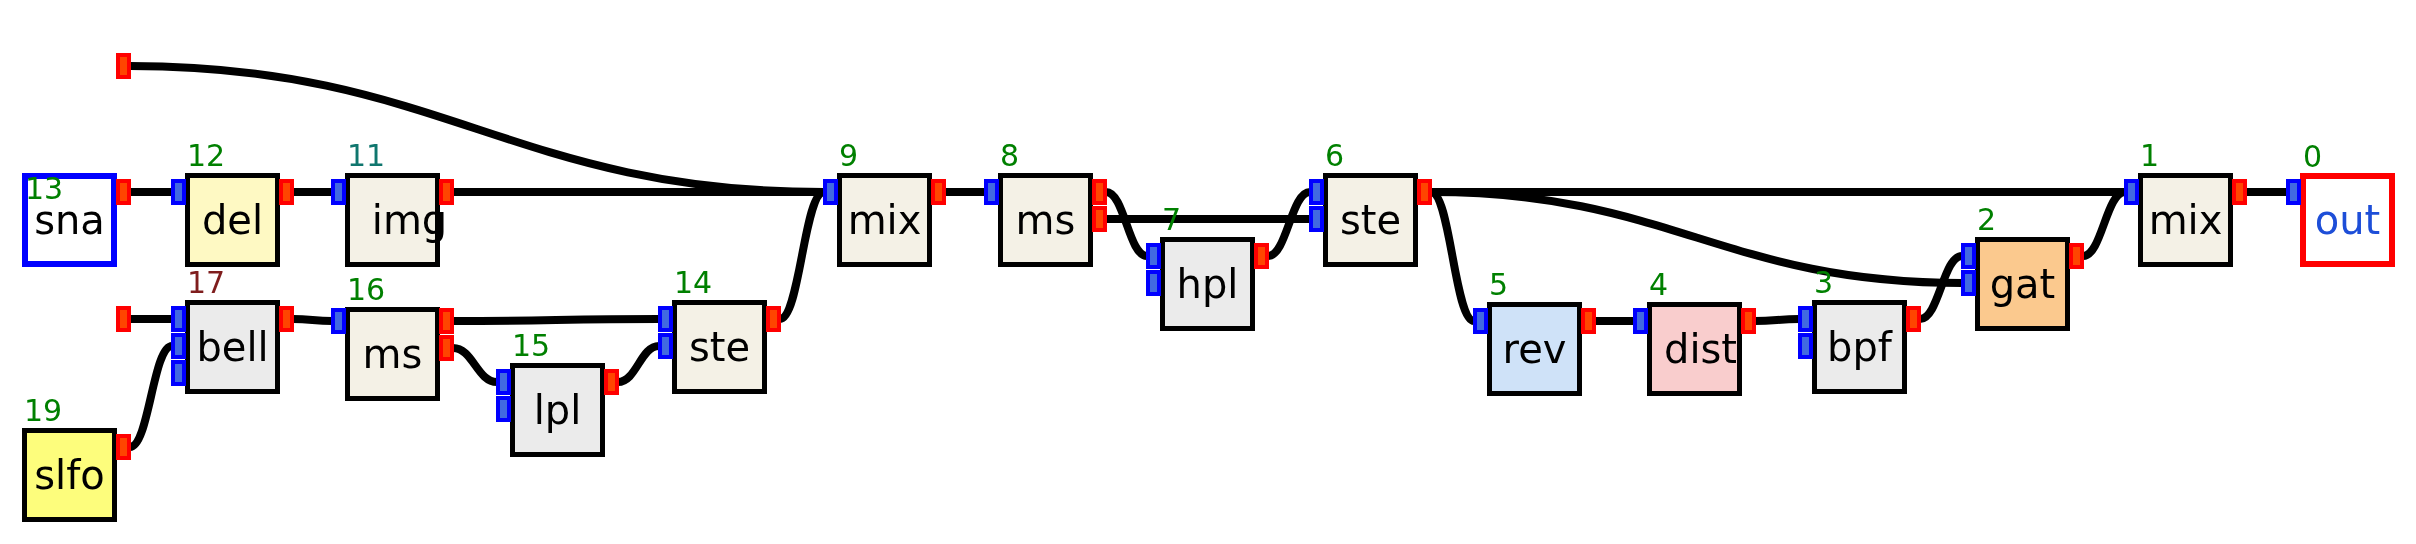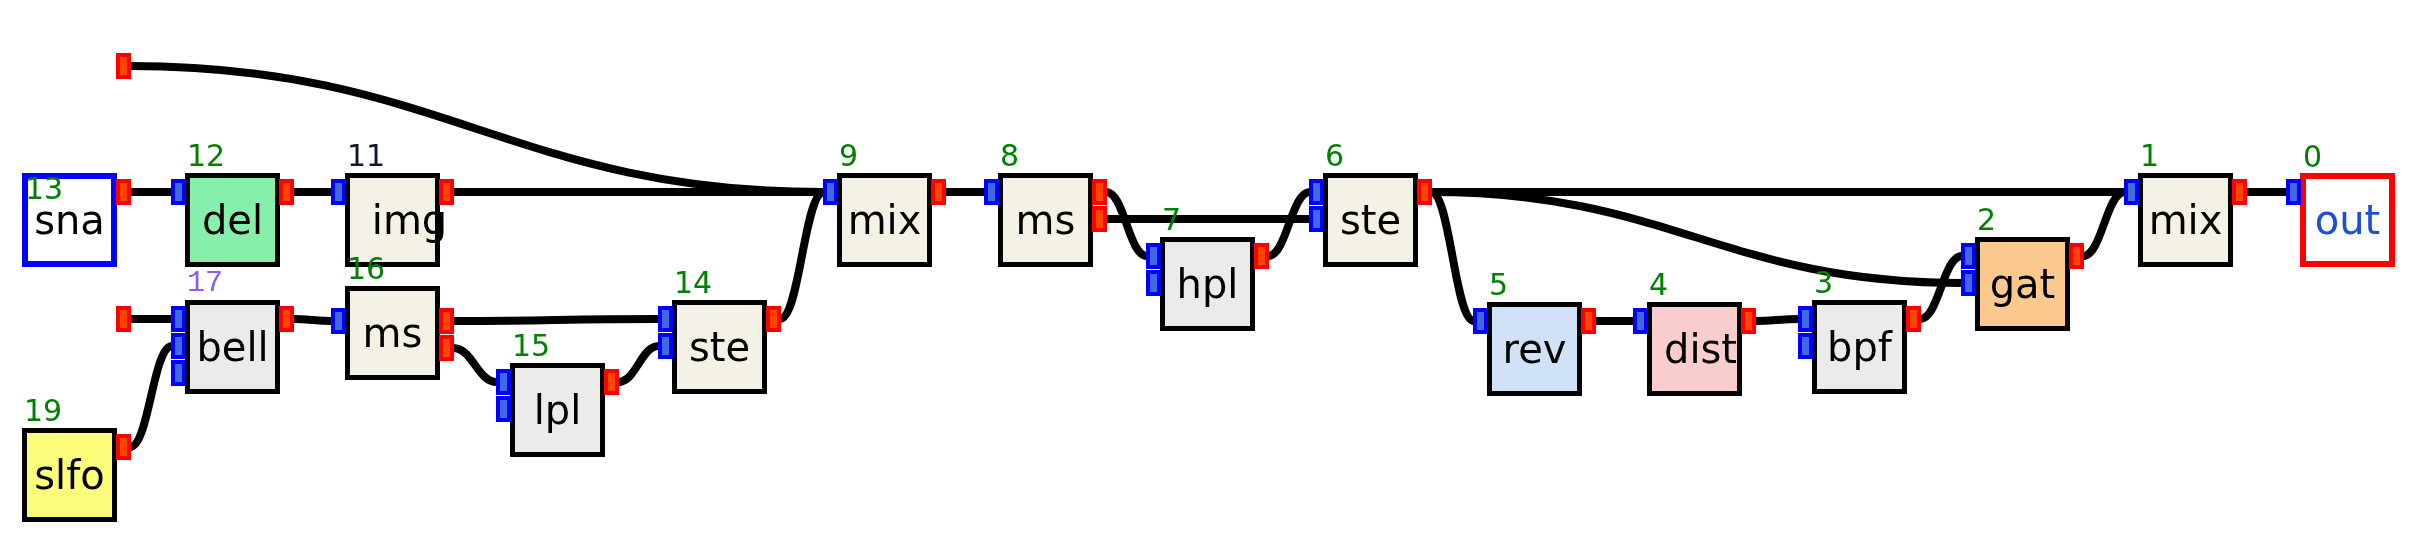--- a/index.html
+++ b/index.html
@@ -90,41 +90,41 @@
       <span class="num" style="color: rgb(0, 128, 0); margin-top: 32px;">13</span>
       <span class="label" style="color: rgb(0, 0, 0);">sna</span>
     </div>
     <div class="port out" style="left: 116px; top: 179px; background: rgb(255, 69, 0); border-color: rgb(255, 0, 0);"></div>
     <div class="port out" style="left: 116px; top: 306px; background: rgb(255, 69, 0); border-color: rgb(255, 0, 0);"></div>
     <div class="node" style="left: 22px; top: 428px; width: 95px; height: 94px; background: rgb(253, 253, 124); border: 5px solid rgb(0, 0, 0);">
       <span class="num" style="color: rgb(0, 128, 0);">19</span>
       <span class="label" style="color: rgb(0, 0, 0);">slfo</span>
     </div>
     <div class="port out" style="left: 116px; top: 434px; background: rgb(255, 69, 0); border-color: rgb(255, 0, 0);"></div>
-    <div class="node" style="left: 185px; top: 173px; width: 95px; height: 94px; background: #86efac; border: 5px solid rgb(0, 0, 0);">
+    <div class="node" style="left: 185px; top: 173px; width: 95px; height: 94px; background: #fef9c3; border: 5px solid rgb(0, 0, 0);">
       <span class="num" style="color: rgb(0, 128, 0);">12</span>
       <span class="label" style="color: rgb(0, 0, 0);">del</span>
     </div>
     <div class="port in" style="left: 171px; top: 179px; background: rgb(65, 105, 225); border-color: rgb(0, 0, 255);"></div>
     <div class="port out" style="left: 279px; top: 179px; background: rgb(255, 69, 0); border-color: rgb(255, 0, 0);"></div>
     <div class="node" style="left: 345px; top: 173px; width: 95px; height: 94px; background: rgb(244, 241, 230); border: 5px solid rgb(0, 0, 0);">
-      <span class="num" style="color: #0f172a;">11</span>
+      <span class="num" style="color: #0f766e;">11</span>
       <span class="label" style="color: rgb(0, 0, 0); margin-left: 34px;">img</span>
     </div>
     <div class="port in" style="left: 331px; top: 179px; background: rgb(65, 105, 225); border-color: rgb(0, 0, 255);"></div>
     <div class="port out" style="left: 439px; top: 179px; background: rgb(255, 69, 0); border-color: rgb(255, 0, 0);"></div>
     <div class="node" style="left: 185px; top: 300px; width: 95px; height: 94px; background: rgb(235, 235, 235); border: 5px solid rgb(0, 0, 0);">
-      <span class="num" style="color: #8b5cf6; font-family: Liberation Mono, monospace;">17</span>
+      <span class="num" style="color: #7f1d1d;">17</span>
       <span class="label" style="color: rgb(0, 0, 0);">bell</span>
     </div>
     <div class="port in" style="left: 171px; top: 306px; background: rgb(65, 105, 225); border-color: rgb(0, 0, 255);"></div>
     <div class="port in" style="left: 171px; top: 333px; background: rgb(65, 105, 225); border-color: rgb(0, 0, 255);"></div>
     <div class="port in" style="left: 171px; top: 360px; background: rgb(65, 105, 225); border-color: rgb(0, 0, 255);"></div>
     <div class="port out" style="left: 279px; top: 306px; background: rgb(255, 69, 0); border-color: rgb(255, 0, 0);"></div>
-    <div class="node" style="left: 345px; top: 286px; width: 95px; height: 94px; background: rgb(244, 241, 230); border: 5px solid rgb(0, 0, 0);">
+    <div class="node" style="left: 345px; top: 307px; width: 95px; height: 94px; background: rgb(244, 241, 230); border: 5px solid rgb(0, 0, 0);">
       <span class="num" style="color: rgb(0, 128, 0);">16</span>
       <span class="label" style="color: rgb(0, 0, 0);">ms</span>
     </div>
     <div class="port in" style="left: 331px; top: 308px; background: rgb(65, 105, 225); border-color: rgb(0, 0, 255);"></div>
     <div class="port out" style="left: 439px; top: 308px; background: rgb(255, 69, 0); border-color: rgb(255, 0, 0);"></div>
     <div class="port out" style="left: 439px; top: 335px; background: rgb(255, 69, 0); border-color: rgb(255, 0, 0);"></div>
     <div class="node" style="left: 510px; top: 363px; width: 95px; height: 94px; background: rgb(235, 235, 235); border: 5px solid rgb(0, 0, 0);">
       <span class="num" style="color: rgb(0, 128, 0);">15</span>
       <span class="label" style="color: rgb(0, 0, 0);">lpl</span>
     </div>

